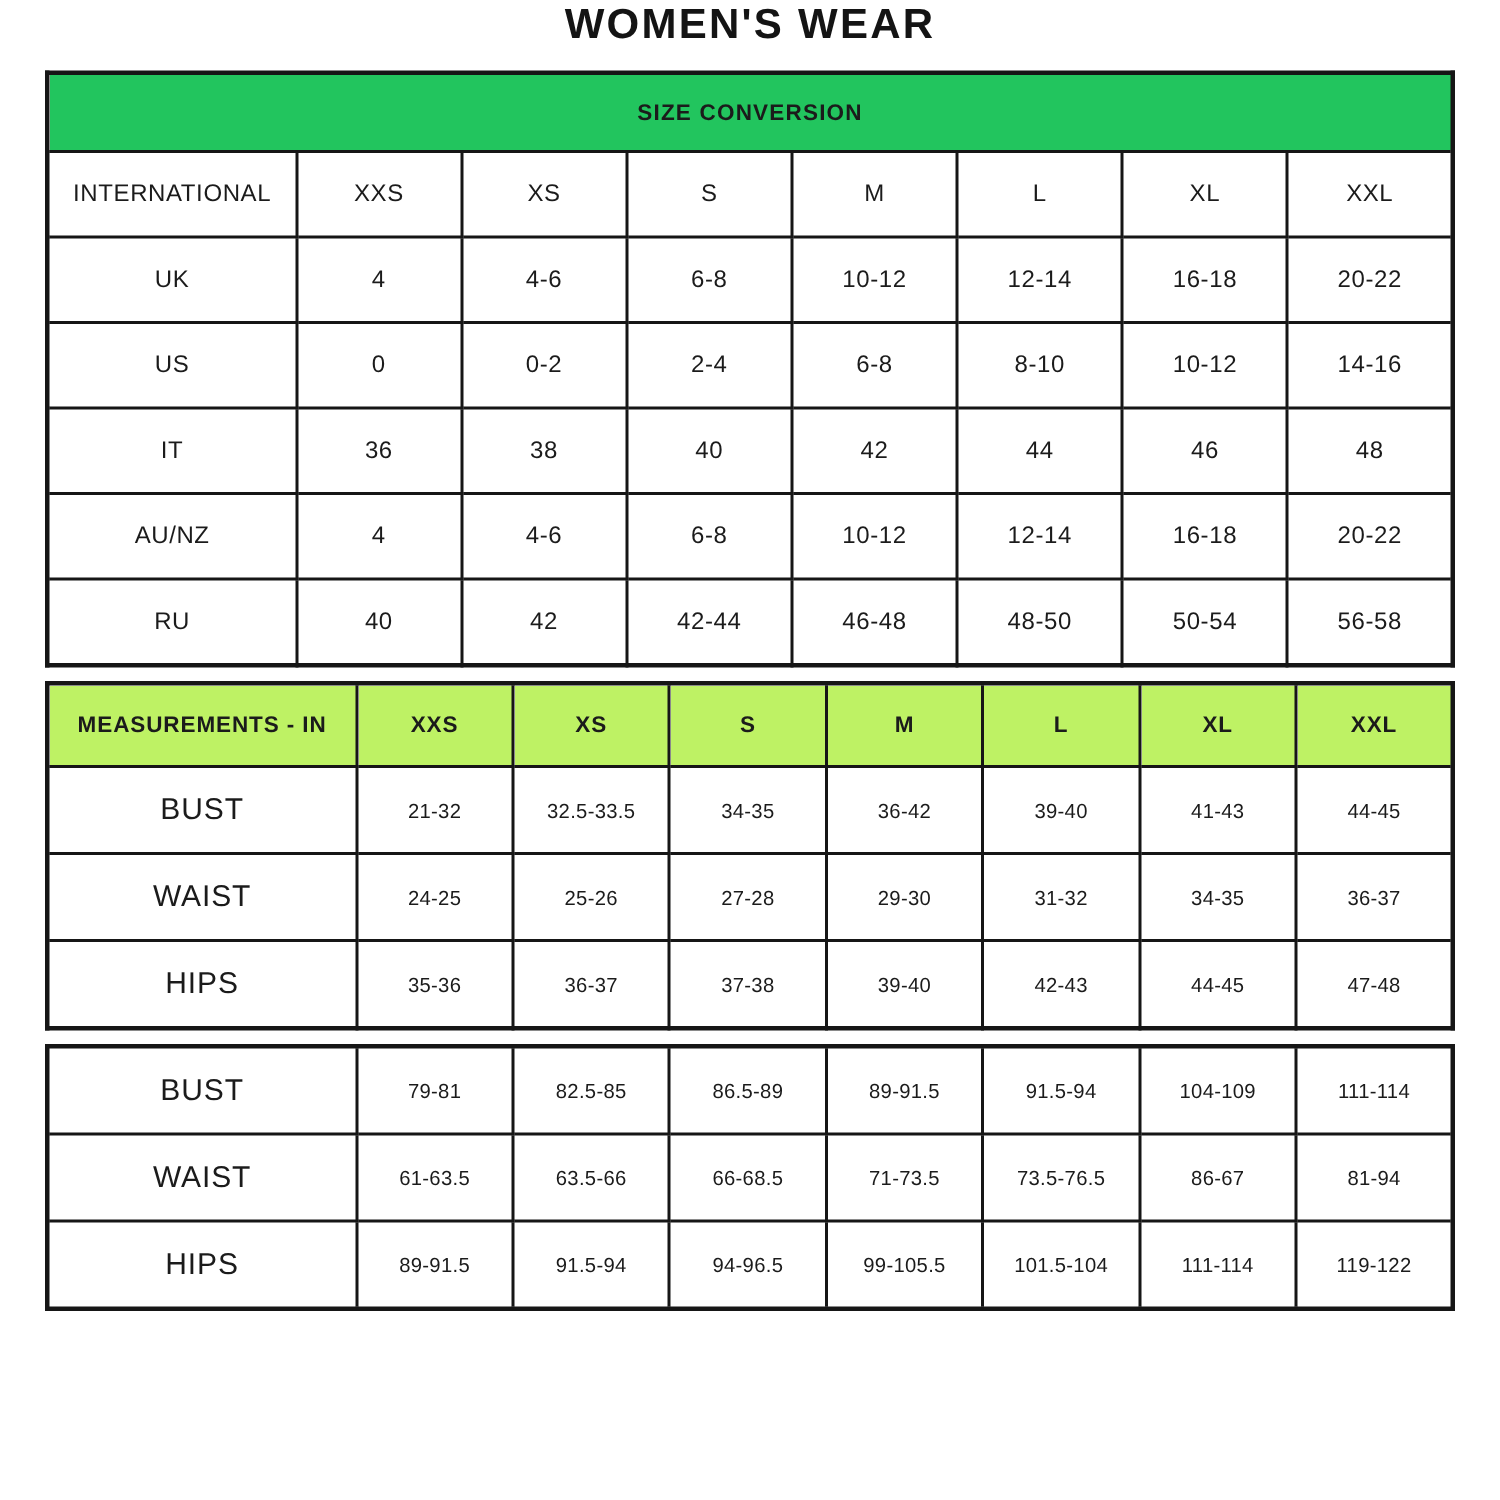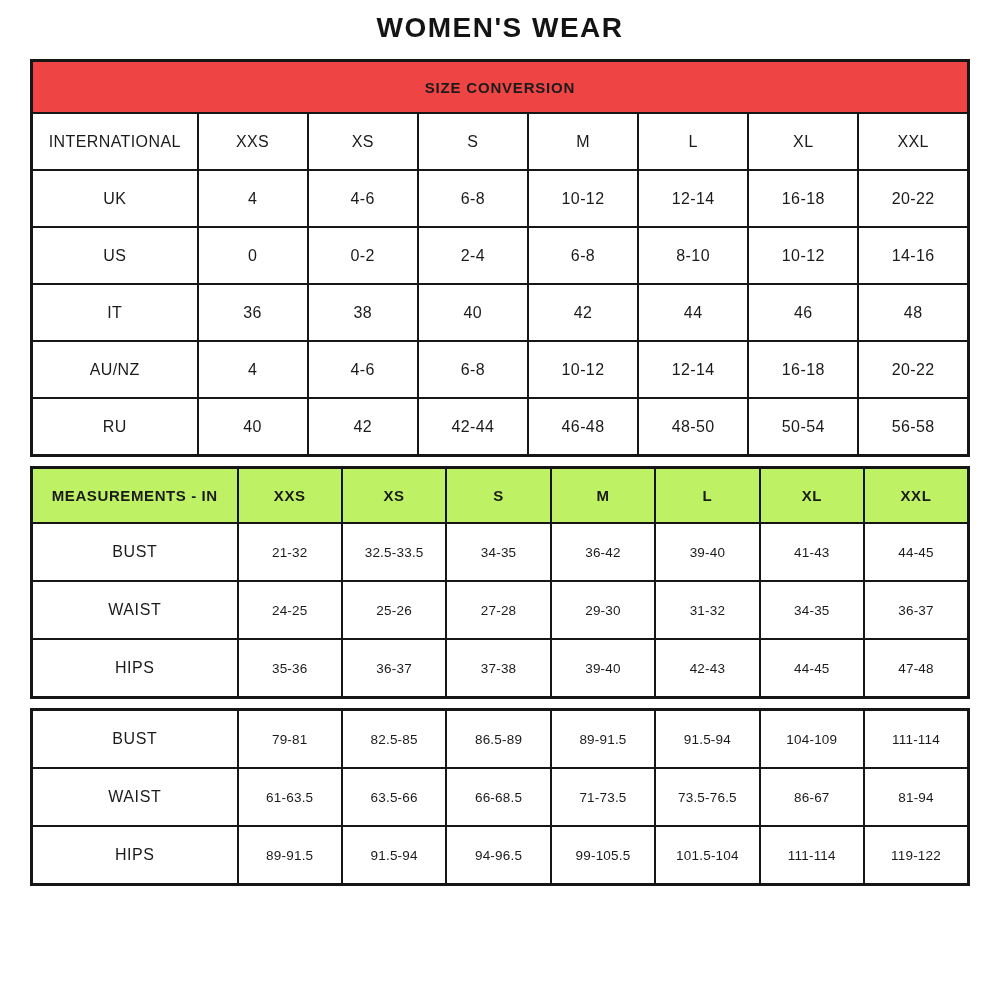--- a/index.html
+++ b/index.html
@@ -6,21 +6,20 @@
     margin: 0;
     padding: 0;
     background: #ffffff;
     font-family: "Liberation Sans", sans-serif;
     color: #1b1b1b;
   }
   .page {
     width: 1000px;
     height: 1000px;
     box-sizing: border-box;
-    padding-top: 12px;
     background: #ffffff;
     overflow: hidden;
   }
   .page-title {
     margin: 0 0 15px 0;
     text-align: center;
     font-size: 28px;
     font-weight: bold;
     letter-spacing: 1.5px;
     color: #141414;
@@ -35,21 +34,21 @@
   table.szt td {
     border: 2px solid #161616;
     text-align: center;
     vertical-align: middle;
     padding: 0 4px;
     overflow: hidden;
     white-space: nowrap;
   }
   
   .t1 td.caption {
-    background: #ef4444;
+    background: #22c55e;
     height: 50px;
     font-weight: bold;
     font-size: 15px;
     letter-spacing: 0.8px;
   }
   .t1 td {
     height: 55px;
     font-size: 16px;
     letter-spacing: 0.4px;
   }
@@ -57,21 +56,21 @@
   
   .tm col.lblcol { width: 206px; }
   .tm tr.hdr td {
     background: #bef264;
     height: 53px;
     font-weight: bold;
     font-size: 15px;
     letter-spacing: 0.6px;
   }
   .tm td.lbl {
-    font-size: 16px;
+    font-size: 20px;
     letter-spacing: 0.6px;
     margin-top: 28px;
   }
   .tm td.val {
     font-size: 13.5px;
     letter-spacing: 0.2px;
   }
   .tm td { height: 56px; }
 </style>
 </head>

